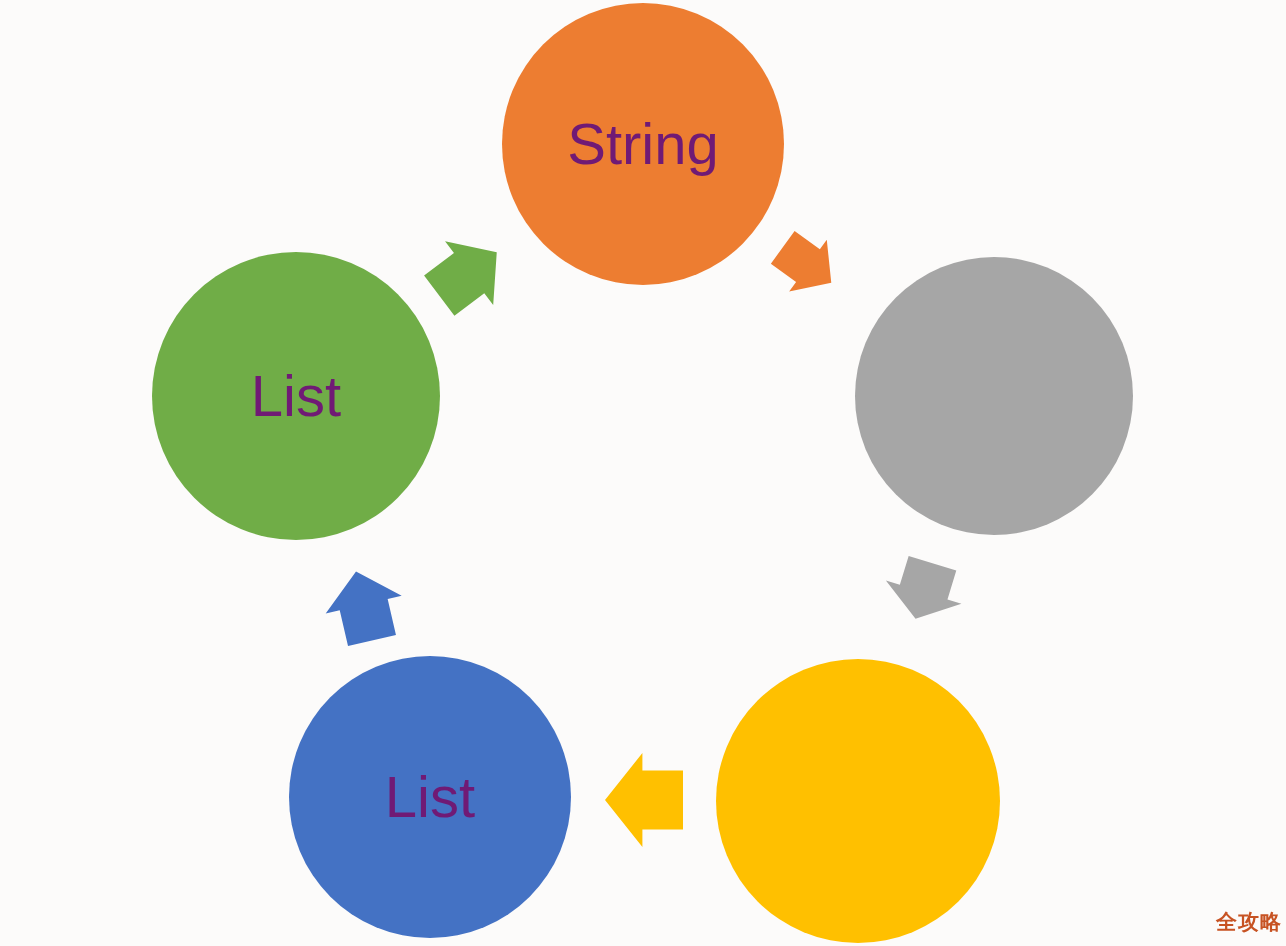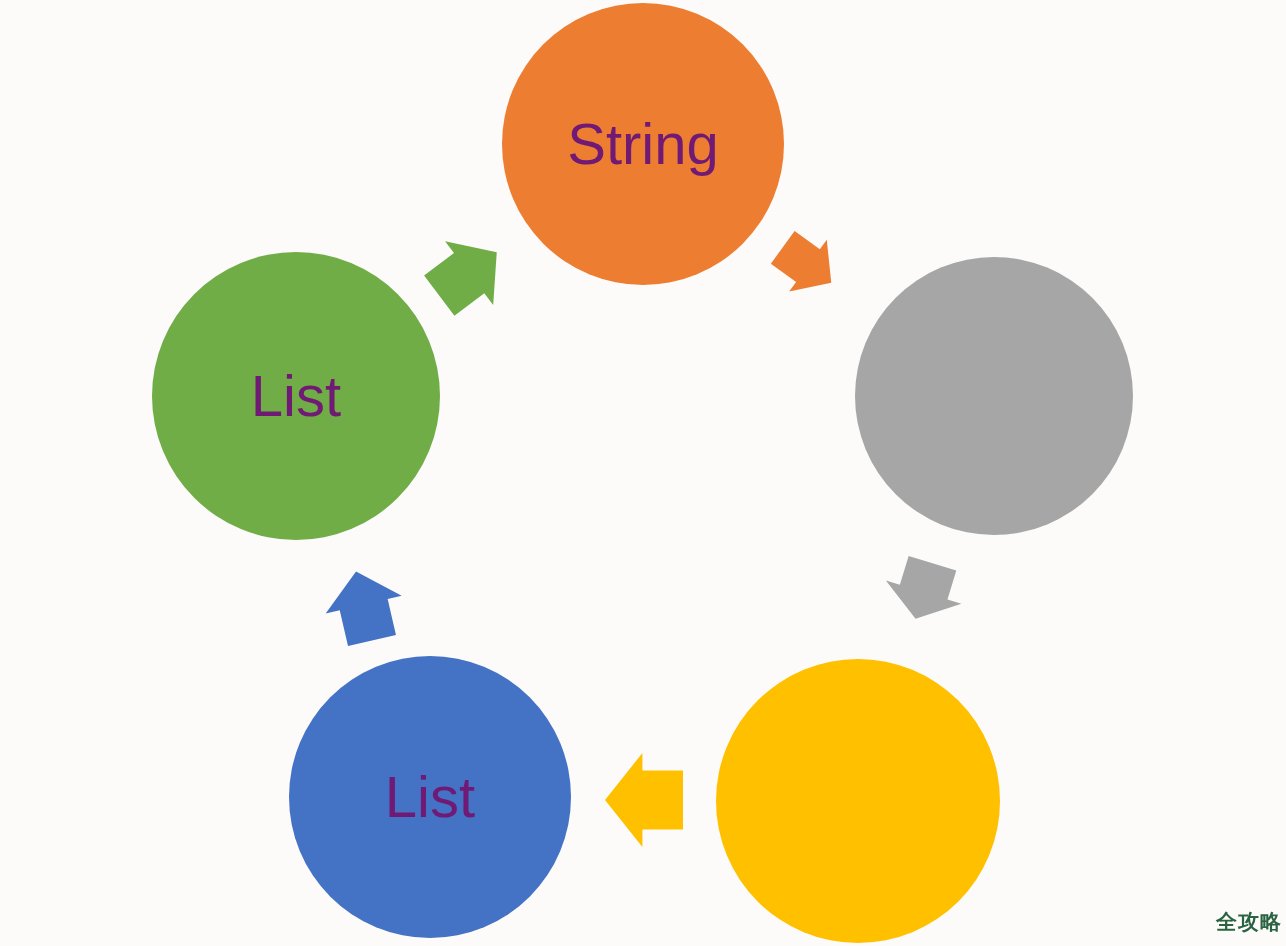--- a/index.html
+++ b/index.html
@@ -39,21 +39,21 @@
   }
   .node-label.wide {
     width: 280px;
   }
   .watermark {
     position: absolute;
     right: 4px;
     bottom: 10px;
     font-size: 21px;
     font-weight: 700;
-    color: #14532d;
+    color: #c2410c;
     opacity: 0.9;
     letter-spacing: 1px;
   }
 </style>
 </head>
 <body>
 
 <div class="stage">
 
   <svg class="shapes" width="1286" height="946" viewBox="0 0 1286 946">

